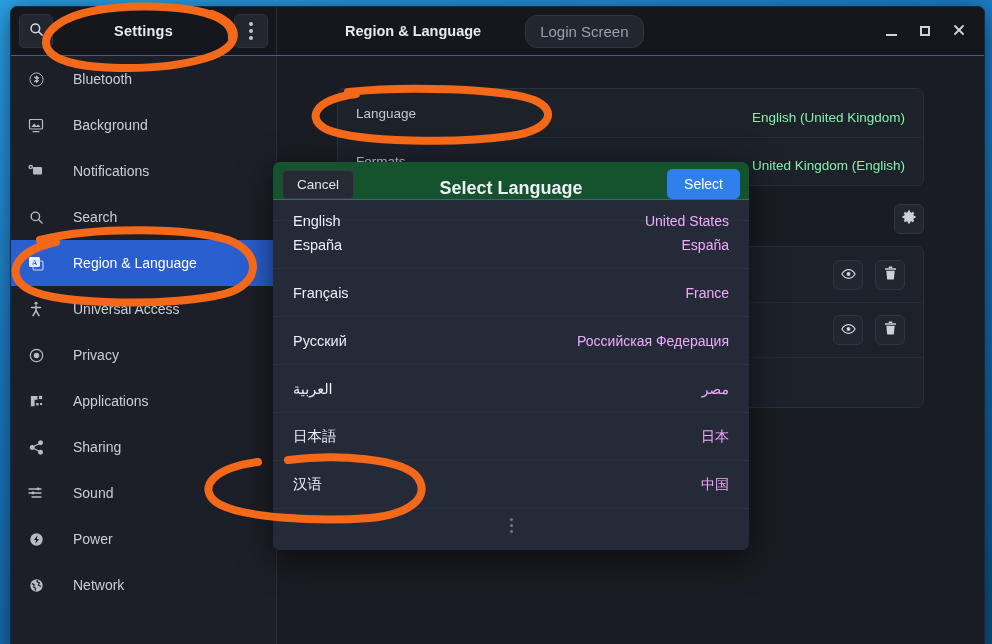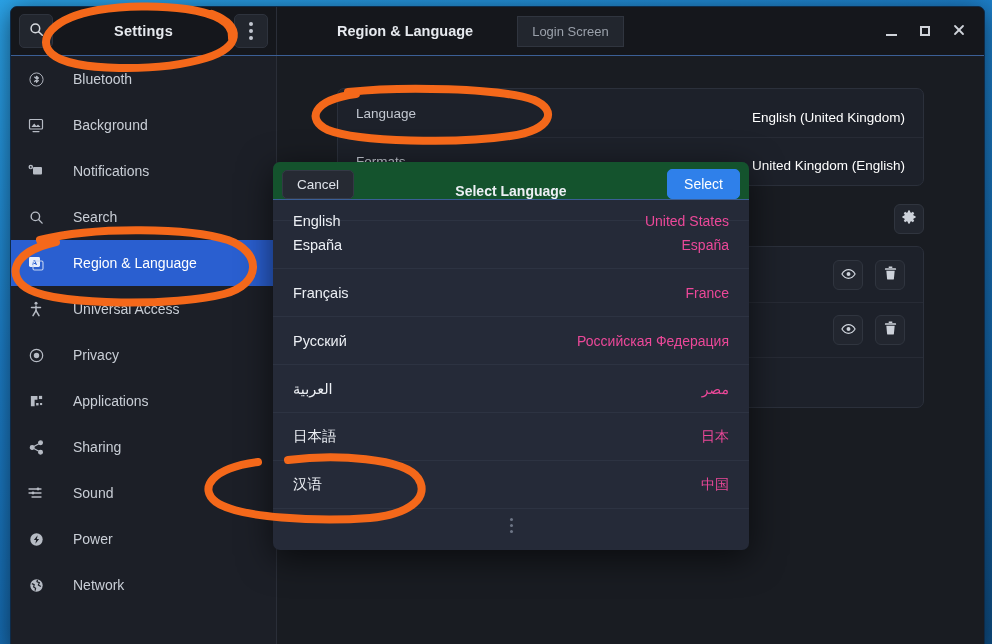--- a/index.html
+++ b/index.html
@@ -21,21 +21,21 @@
     border:1px solid #0d2b4a;
     border-radius:7px 7px 0 0;
     overflow:hidden;
     box-shadow:0 4px 26px rgba(0,0,0,.55);
   }
   
   #headerbar{
     position:absolute; left:0; top:0; right:0; height:49px;
     background:#15171c;
     border-bottom:1px solid #3b5f96;
-    display:flex; align-items:flex-start;
+    display:flex; align-items:flex-start;gap:8px;
   }
   #hb-left{
     width:266px; height:100%;
     display:flex; align-items:center; padding:0 8px;
     border-right:1px solid #2a2e38;
     position:relative;
   }
   #hb-right{
     flex:1; height:100%;
     display:flex; align-items:center; padding:0 10px 0 14px;
@@ -49,23 +49,23 @@
   .hb-title{
     flex:1; text-align:center; font-size:14.5px; font-weight:bold;
     color:#e6e9ee; letter-spacing:.2px;
   }
   #right-title{
     font-size:14.5px; font-weight:bold; color:#e6e9ee;
     margin-left:46px;
   }
   #login-screen-btn{
     margin-left:44px;
-    padding:7px 14px; border-radius:0;
+    padding:7px 14px; border-radius:12px;
     background:#22262e; border:1px solid #30353f;
-    color:#9aa0aa; font-size:13px;
+    color:#9aa0aa; font-size:15px;
   }
   #wincontrols{ margin-left:auto; display:flex; gap:4px; align-items:center; }
   .wc{
     width:30px;height:30px;display:flex;align-items:center;justify-content:center;
     color:#cfd3d9;font-size:13px;border-radius:4px;
   }
   .wc .bar{ width:11px;height:2px;background:#cfd3d9;margin-top:7px;}
   .wc .sq{ width:10px;height:10px;border:2px solid #cfd3d9;}
   
   #sidebar{
@@ -91,21 +91,21 @@
     background:#1d212a;
     border:1px solid #2b303b;
     border-radius:7px;
     overflow:hidden;
   }
   .crow{
     height:48px; display:flex; align-items:center; justify-content:space-between;
     padding:0 18px; font-size:13.5px; color:#c2c7d0;
   }
   .crow + .crow{ border-top:1px solid #272b35; }
-  .crow .val{ color:#ffffff;margin-top:8px; }
+  .crow .val{ color:#86efac;margin-top:8px; }
   #gearwrap{ display:flex; justify-content:flex-end; margin:18px 0 12px 0;}
   .sq-btn{
     width:30px;height:30px;border-radius:6px;background:#22262f;border:1px solid #30353f;
     display:flex;align-items:center;justify-content:center;color:#cdd2da;
   }
   .irow{
     height:55px; display:flex; align-items:center; justify-content:flex-end; gap:12px;
     padding:0 18px;
   }
   .irow + .irow{ border-top:1px solid #272b35; }
@@ -122,41 +122,41 @@
   #dlg-head{
     height:38px; flex-shrink:0;
     background:#14532d;
     display:flex; align-items:flex-end; justify-content:space-between;
     padding:0 9px;
     border-bottom:1px solid #3b5f96;
     position:relative;
   }
   #dlg-title{
     position:absolute; left:0; right:0; text-align:center;
-    font-size:14px; font-weight:bold; color:#eceff4; pointer-events:none;margin-top:16px;
+    font-size:18px; font-weight:bold; color:#eceff4; pointer-events:none;margin-top:16px;
   }
   #cancel-btn{
     position:relative; z-index:2;
     padding:6px 14px; border-radius:5px;
     background:#262a33; border:1px solid #343945;
     color:#dfe3ea; font-size:13.5px;
   }
   #select-btn{
     position:relative; z-index:2;
     padding:6px 16px; border-radius:5px;
     background:#2f80ea; border:1px solid #2f80ea;
     color:#ffffff; font-size:14px;
   }
   #dlg-list{ flex:1; overflow:hidden; position:relative; }
   .lrow{
     height:48px; display:flex; align-items:center; justify-content:space-between;
     padding:0 20px; font-size:14.5px; color:#eceff4;
   }
   .lrow + .lrow{ border-top:1px solid #2d3342; }
-  .lrow .region{ color:#ec4899; font-size:14px;text-align:right; }
+  .lrow .region{ color:#f0abfc; font-size:14px;text-align:right; }
   .lrow.clipped{ height:20px; align-items:flex-end; }
   .lrow.clipped span{ position:relative; top:9px; }
   #dlg-more{
     height:34px; display:flex; align-items:center; justify-content:center;
     border-top:1px solid #2d3342;
   }
   .dots-v{ display:flex; flex-direction:column; gap:3px; align-items:center;}
   .dots-v i{ width:3px;height:3px;border-radius:50%;background:#6d7585; display:block;}
   .dots-v.big i{ width:4px;height:4px;background:#c2c7d0;}
   

